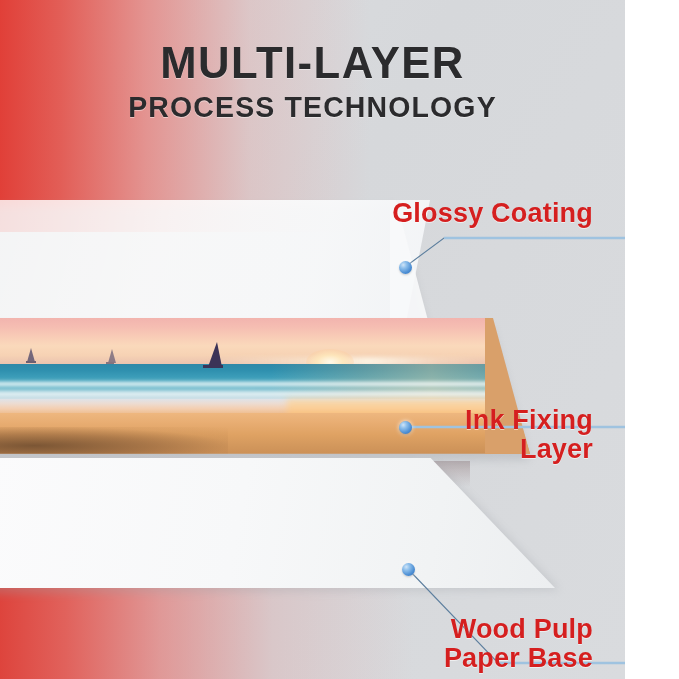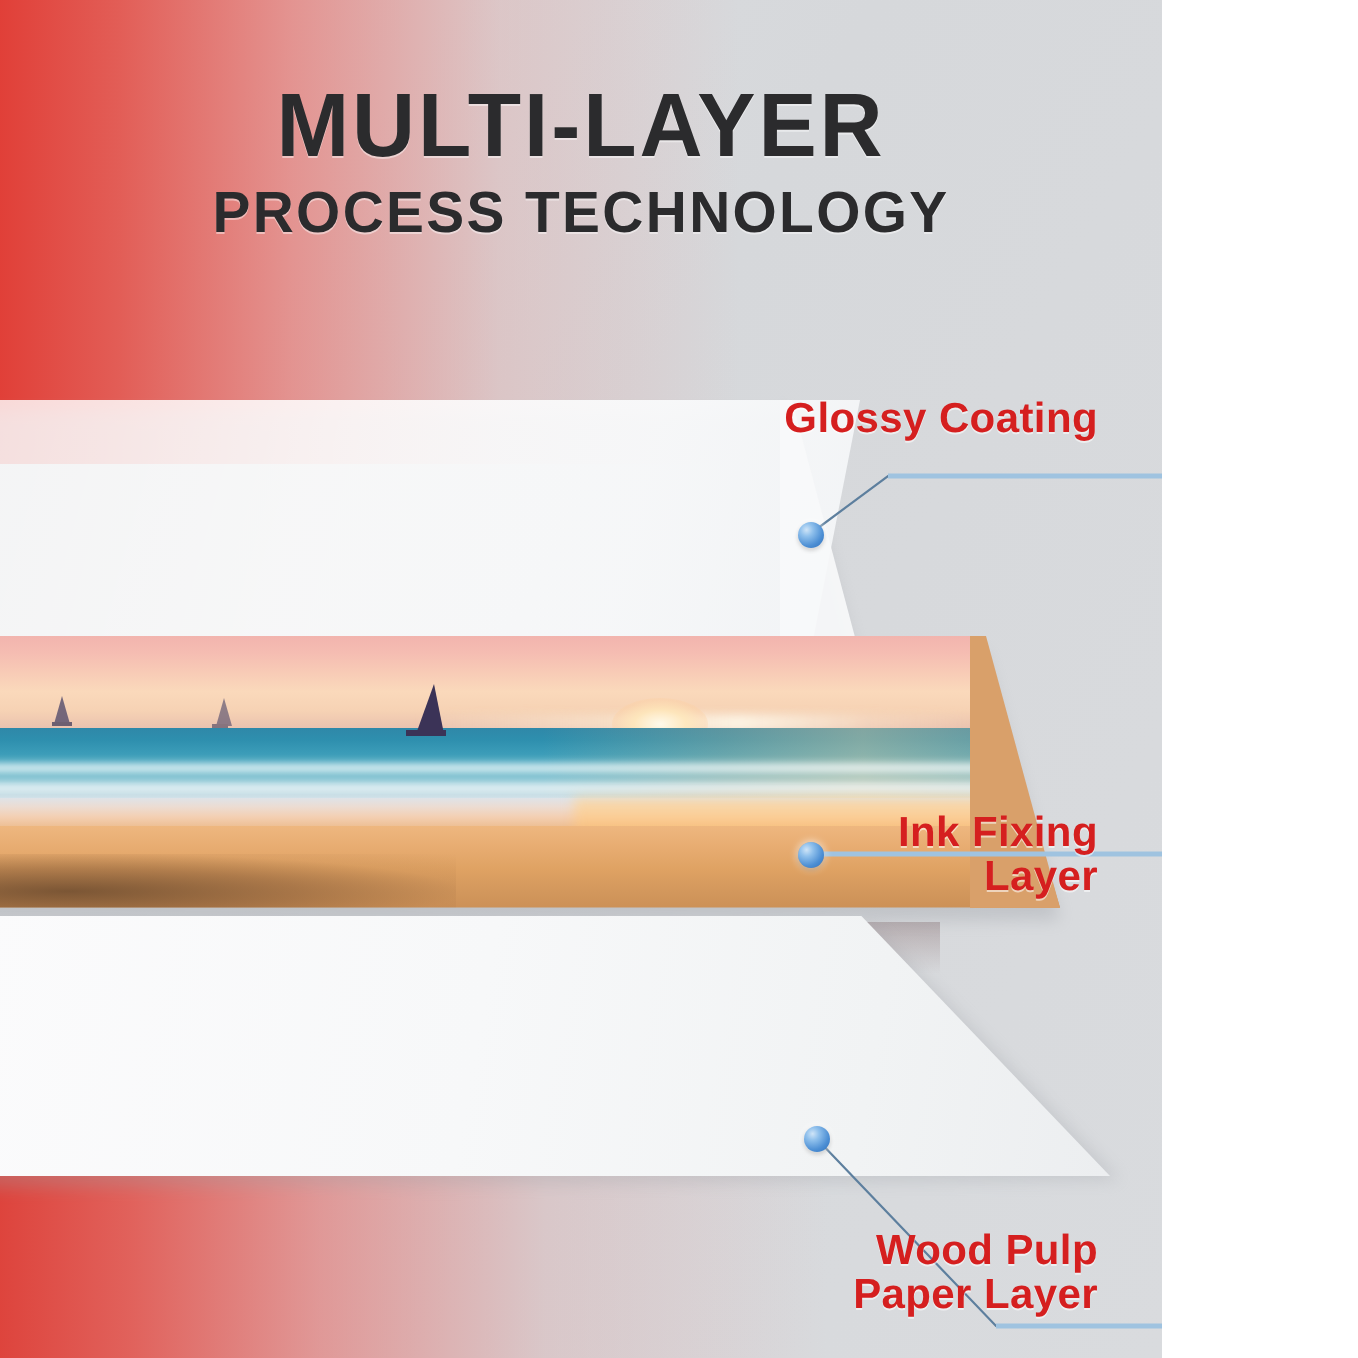--- a/index.html
+++ b/index.html
@@ -11,20 +11,21 @@
   body {
     font-family: "Liberation Sans", sans-serif;
   }
 
   #poster {
     position: relative;
     width: 581px;
     height: 679px;
     overflow: hidden;
     background: #d8dadd;
+    padding-left: 44px;
   }
 
   
   .bg-base {
     position: absolute;
     inset: 0;
     background: linear-gradient(120deg, #dcdee1 0%, #d6d8db 45%, #d9dbde 100%);
   }
   .bg-red-top {
     position: absolute;
@@ -263,21 +264,21 @@
     position: absolute;
     inset: 0;
     z-index: 60;
     pointer-events: none;
   }
   .callout-label {
     position: absolute;
     color: #d51f1f;
     font-family: "Liberation Sans", sans-serif;
     font-weight: bold;
-    font-size: 21px;
+    font-size: 27px;
     line-height: 1.06;
     letter-spacing: 0.2px;
     text-align: right;
     white-space: pre-line;
     text-shadow: 0 1px 0 rgba(255,255,255,0.55);
     pointer-events: auto;
   }
   .cl-gloss { right: 32px; top: 199px; }
   .cl-ink   { right: 32px; top: 375px; margin-top: 31px; }
   .cl-base  { right: 32px; top: 615px; }
@@ -381,17 +382,17 @@
     </svg>
 
     <div class="dot dot-gloss"></div>
     <div class="dot dot-ink"></div>
     <div class="dot dot-base"></div>
 
     <div class="callout-label cl-gloss">Glossy Coating</div>
     <div class="callout-label cl-ink">Ink Fixing
 Layer</div>
     <div class="callout-label cl-base">Wood Pulp
-Paper Layer</div>
+Paper Base</div>
 
   </div>
 
 </div>
 
 </body></html>

